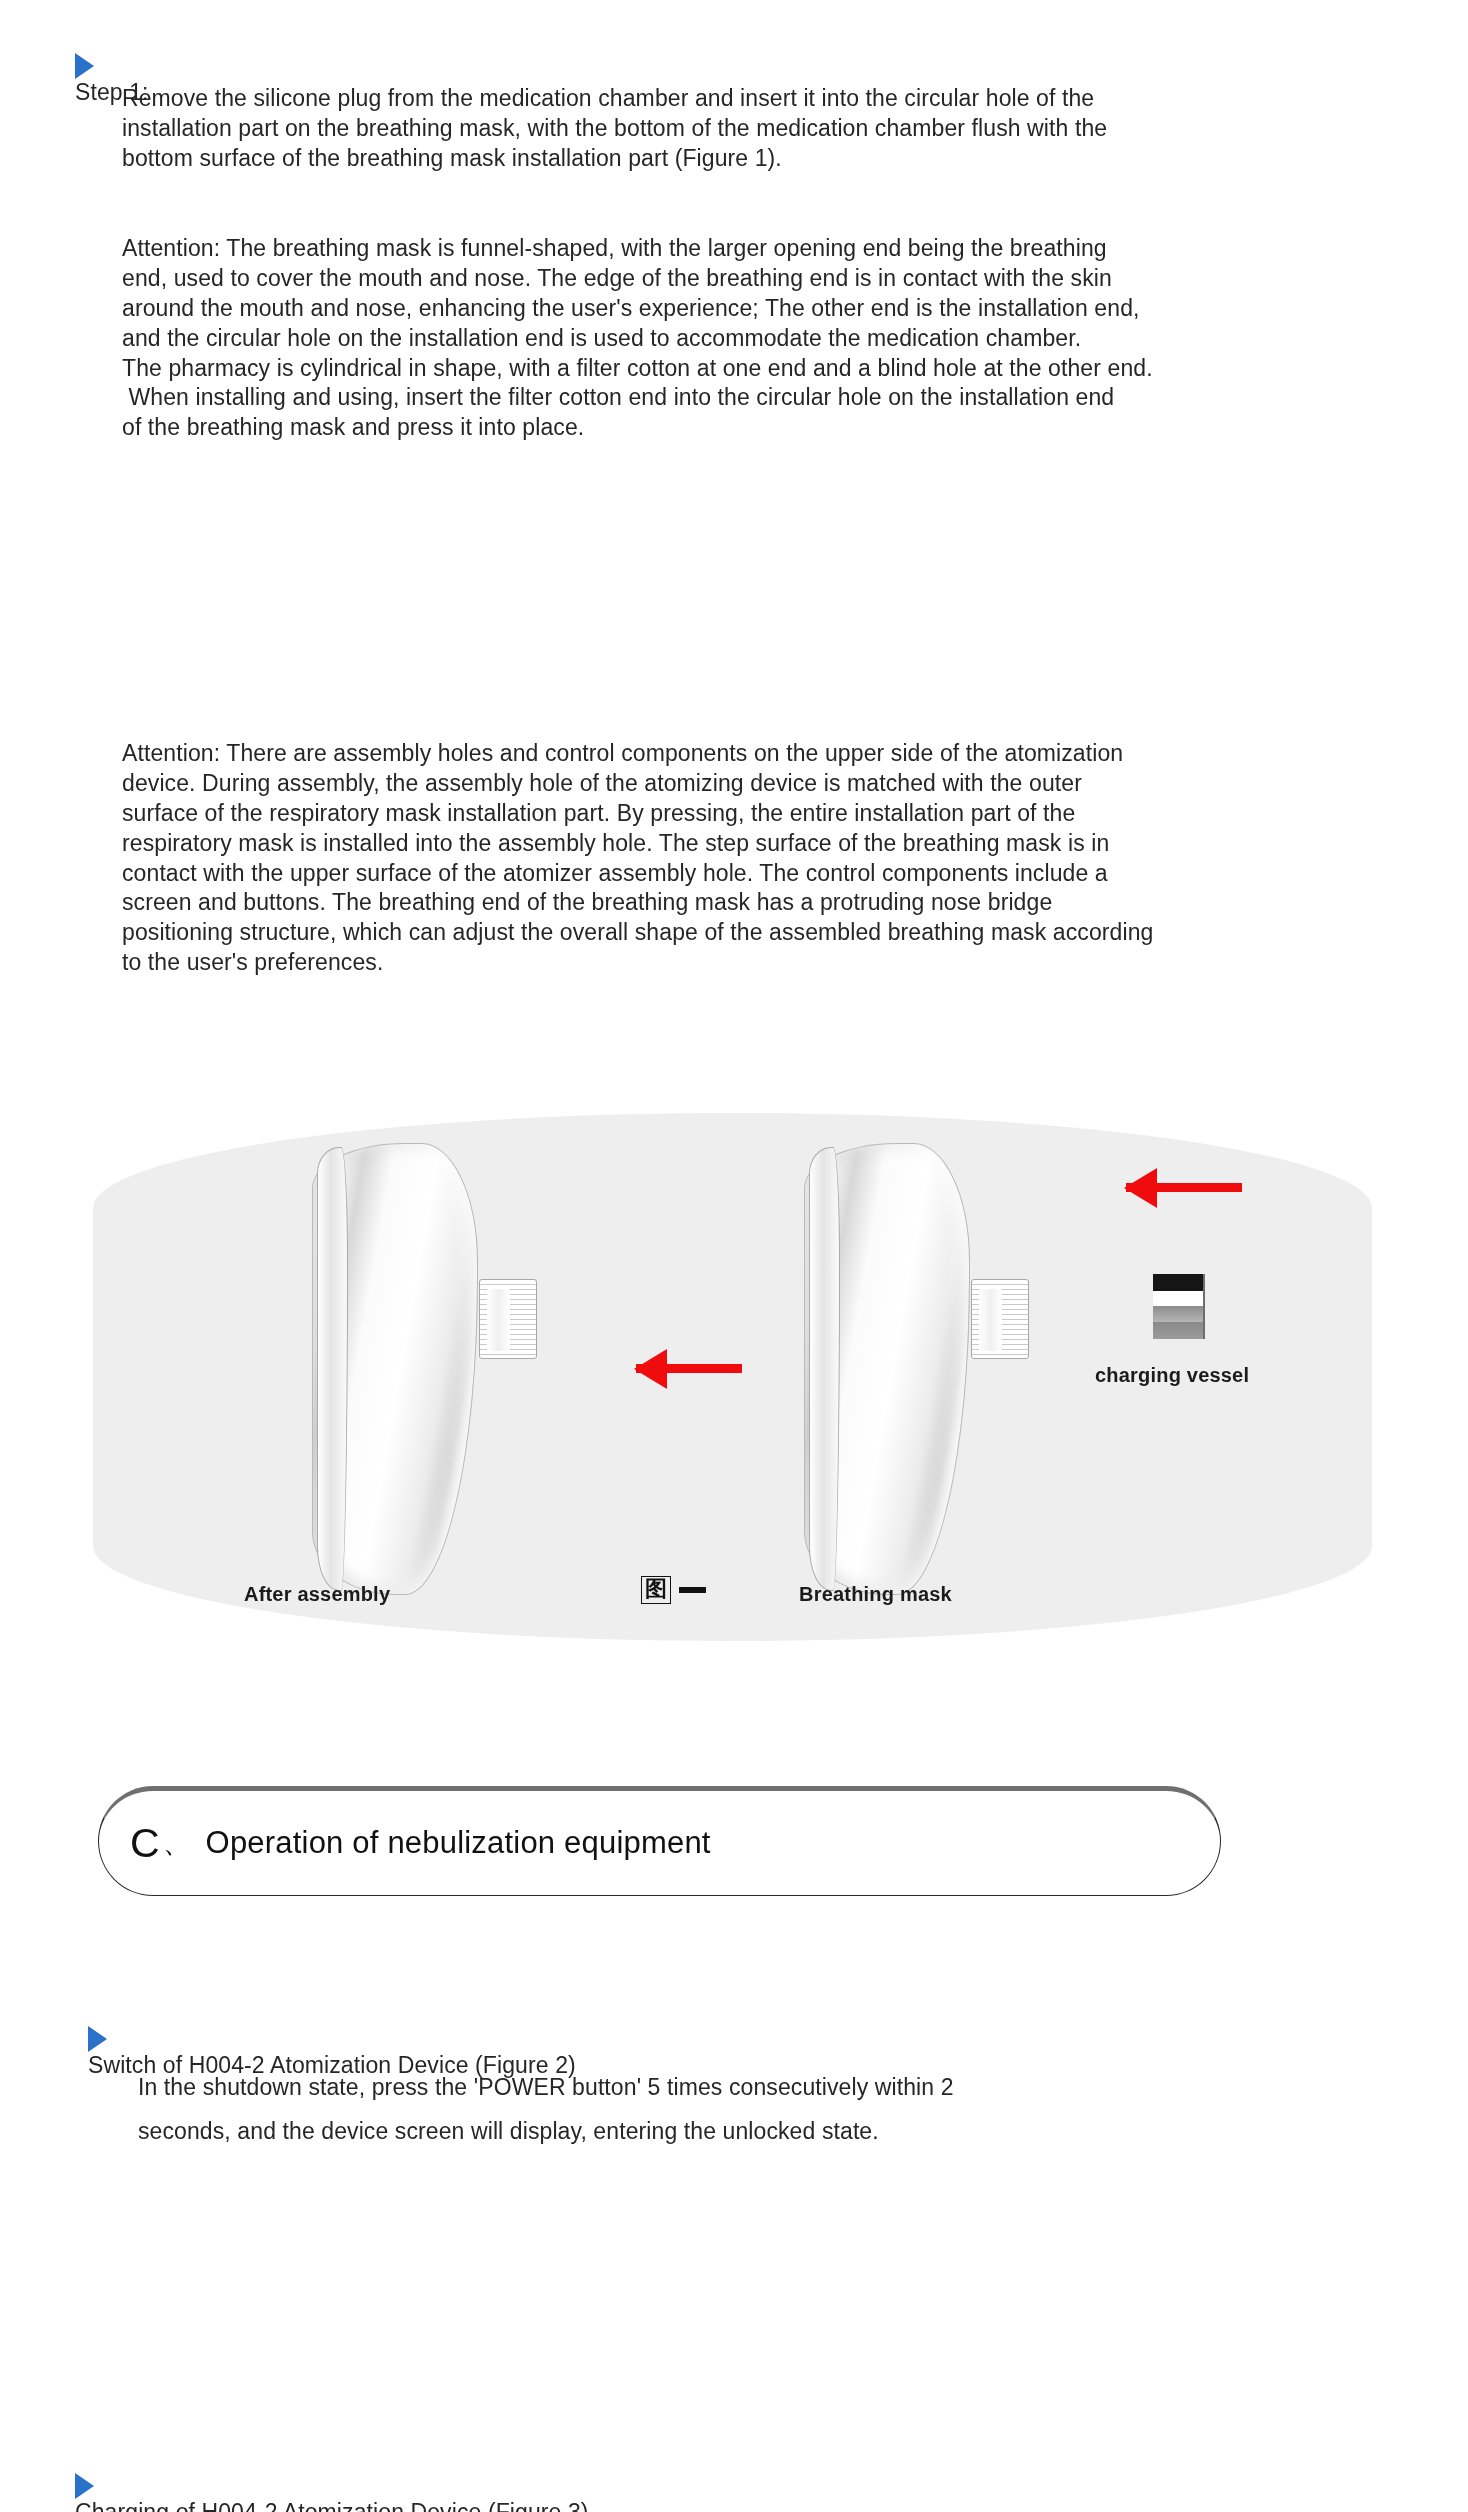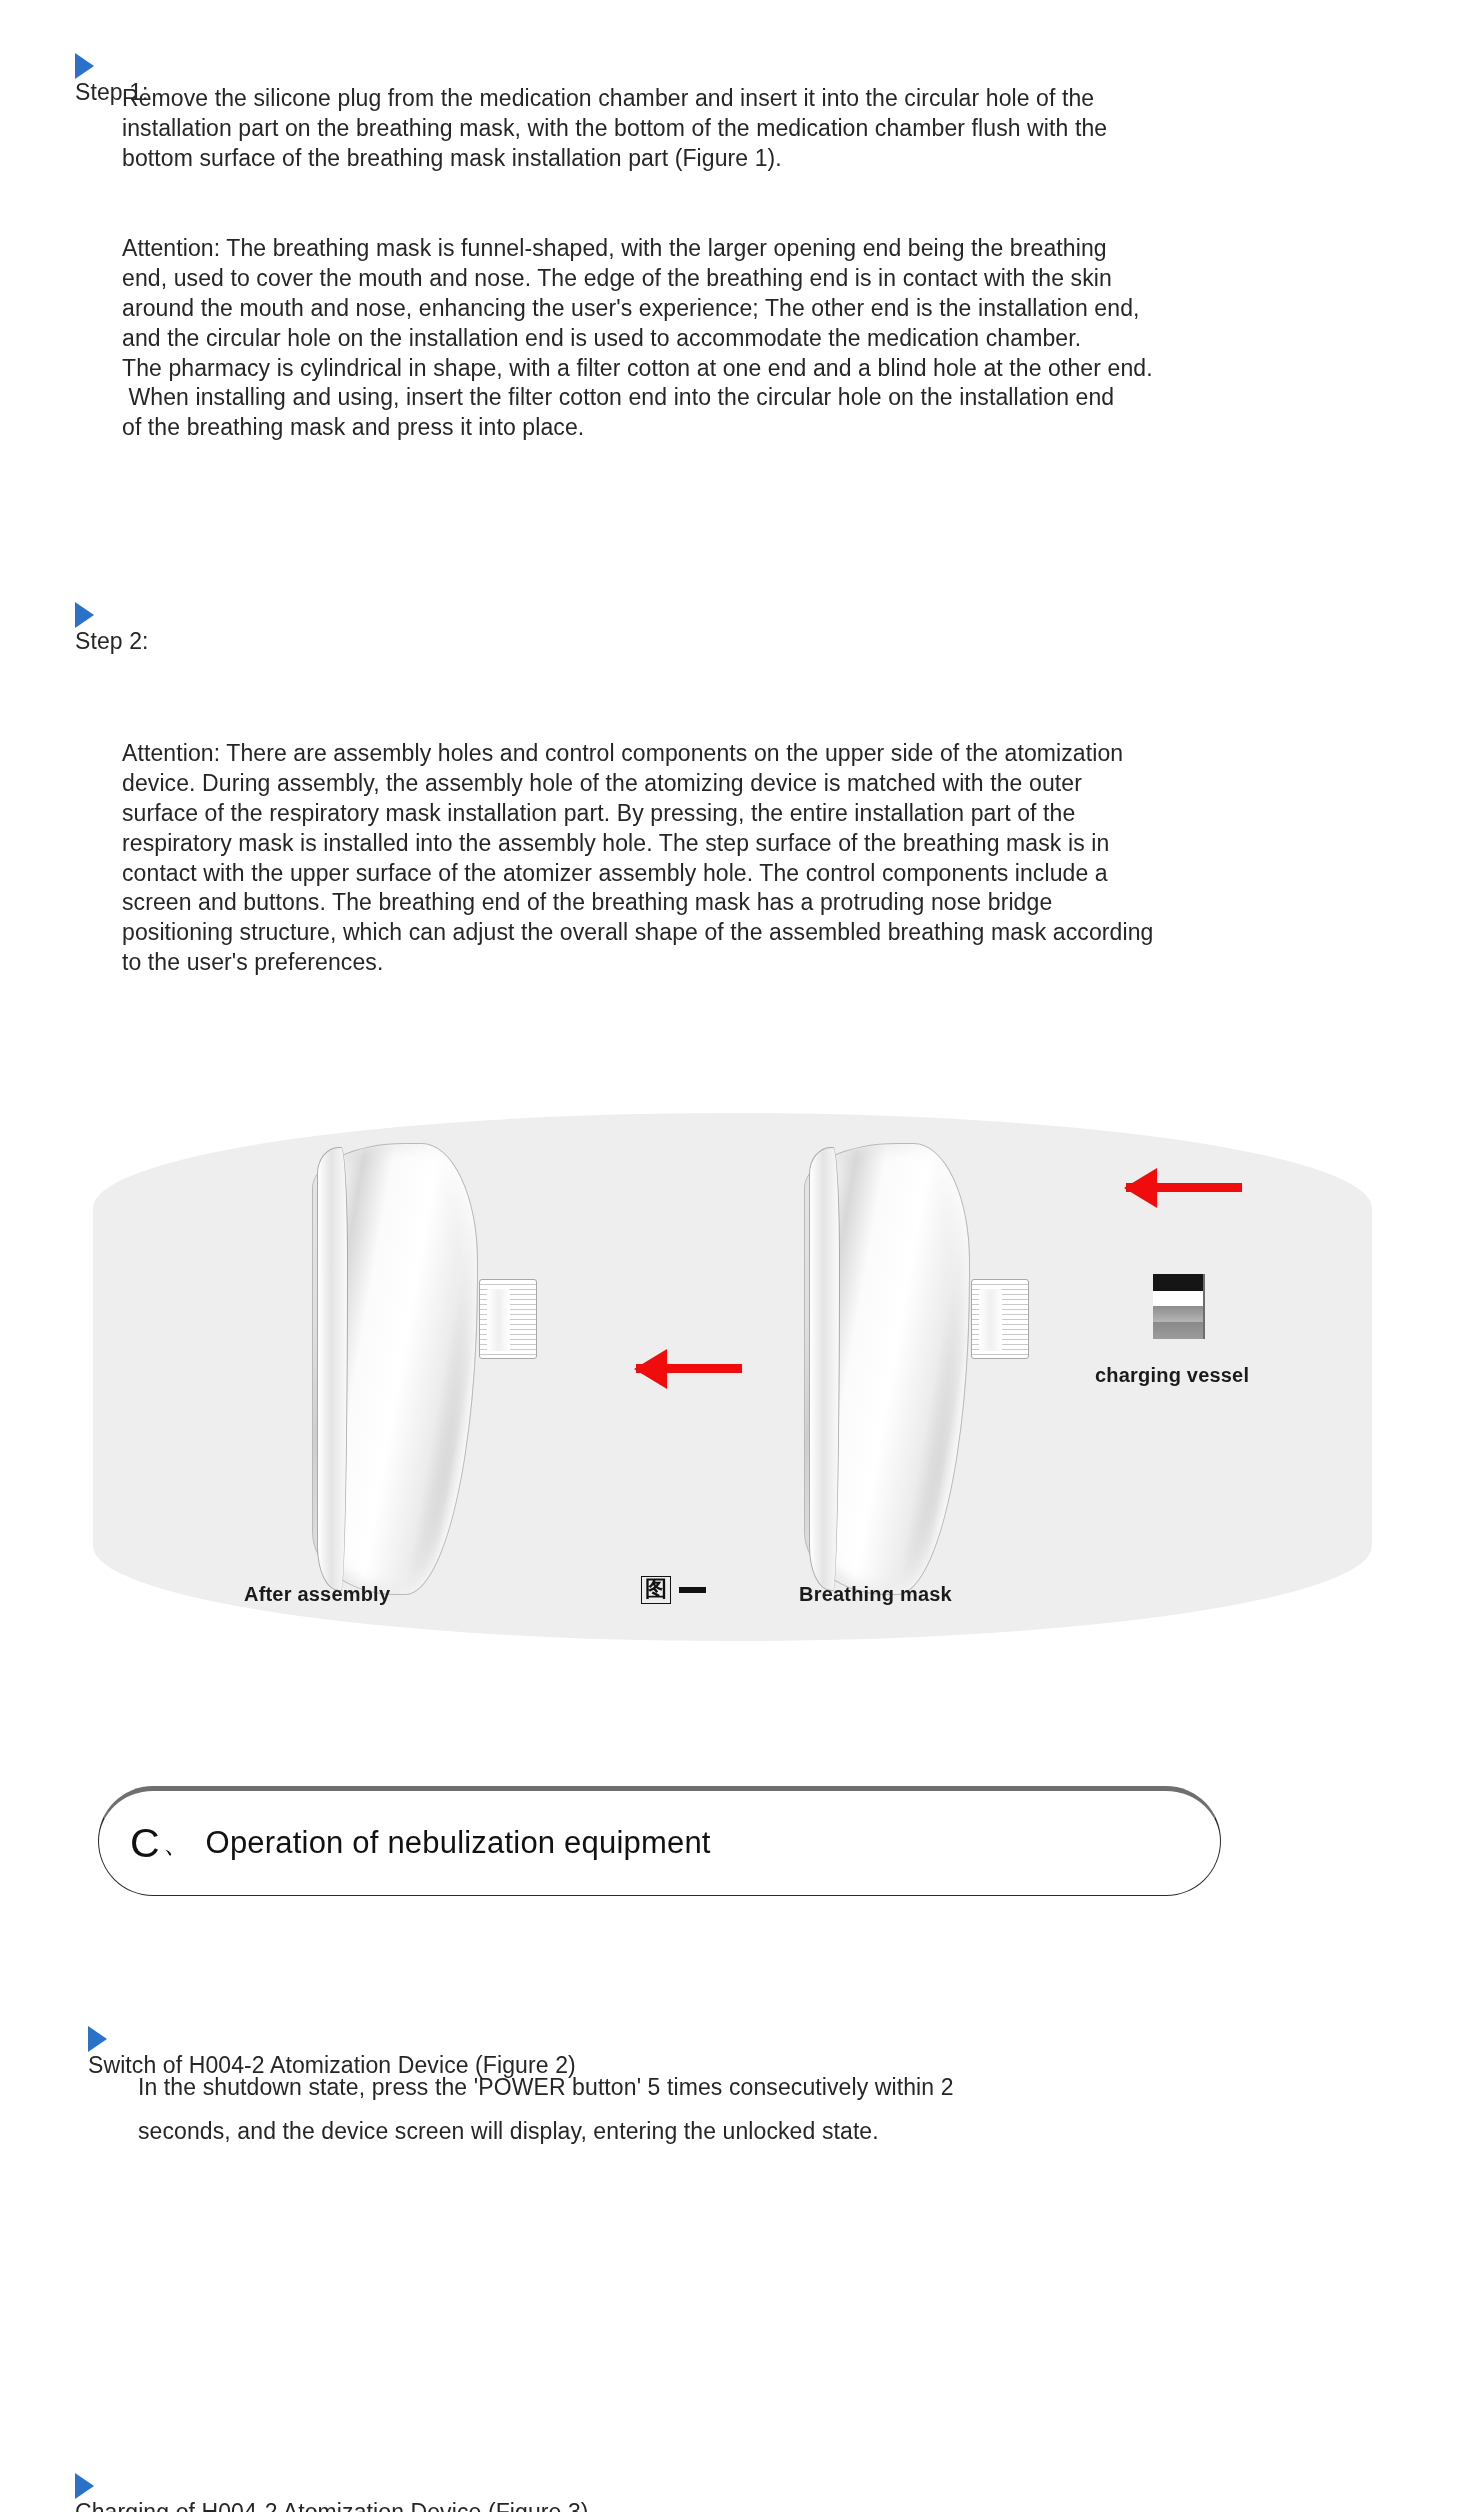--- a/index.html
+++ b/index.html
@@ -227,26 +227,20 @@
 bottom surface of the breathing mask installation part (Figure 1).</div>
 
   <div class="block para tight" style="left:122px; top:234px; width:1316px;">Attention: The breathing mask is funnel-shaped, with the larger opening end being the breathing
 end, used to cover the mouth and nose. The edge of the breathing end is in contact with the skin
 around the mouth and nose, enhancing the user's experience; The other end is the installation end,
 and the circular hole on the installation end is used to accommodate the medication chamber.
 The pharmacy is cylindrical in shape, with a filter cotton at one end and a blind hole at the other end.
  When installing and using, insert the filter cotton end into the circular hole on the installation end
 of the breathing mask and press it into place.</div>
 
-  <div class="block" style="left:75px; top:597px; width:1326px;">
-    <div class="bullet-row">
-      <span class="tri"></span>
-      <span class="bullet-title">Step 2:</span>
-    </div>
-  </div>
 
 
   <div class="block para tight" style="left:122px; top:739px; width:1337px;">Attention: There are assembly holes and control components on the upper side of the atomization
 device. During assembly, the assembly hole of the atomizing device is matched with the outer
 surface of the respiratory mask installation part. By pressing, the entire installation part of the
 respiratory mask is installed into the assembly hole. The step surface of the breathing mask is in
 contact with the upper surface of the atomizer assembly hole. The control components include a
 screen and buttons. The breathing end of the breathing mask has a protruding nose bridge
 positioning structure, which can adjust the overall shape of the assembled breathing mask according
 to the user's preferences.</div>

